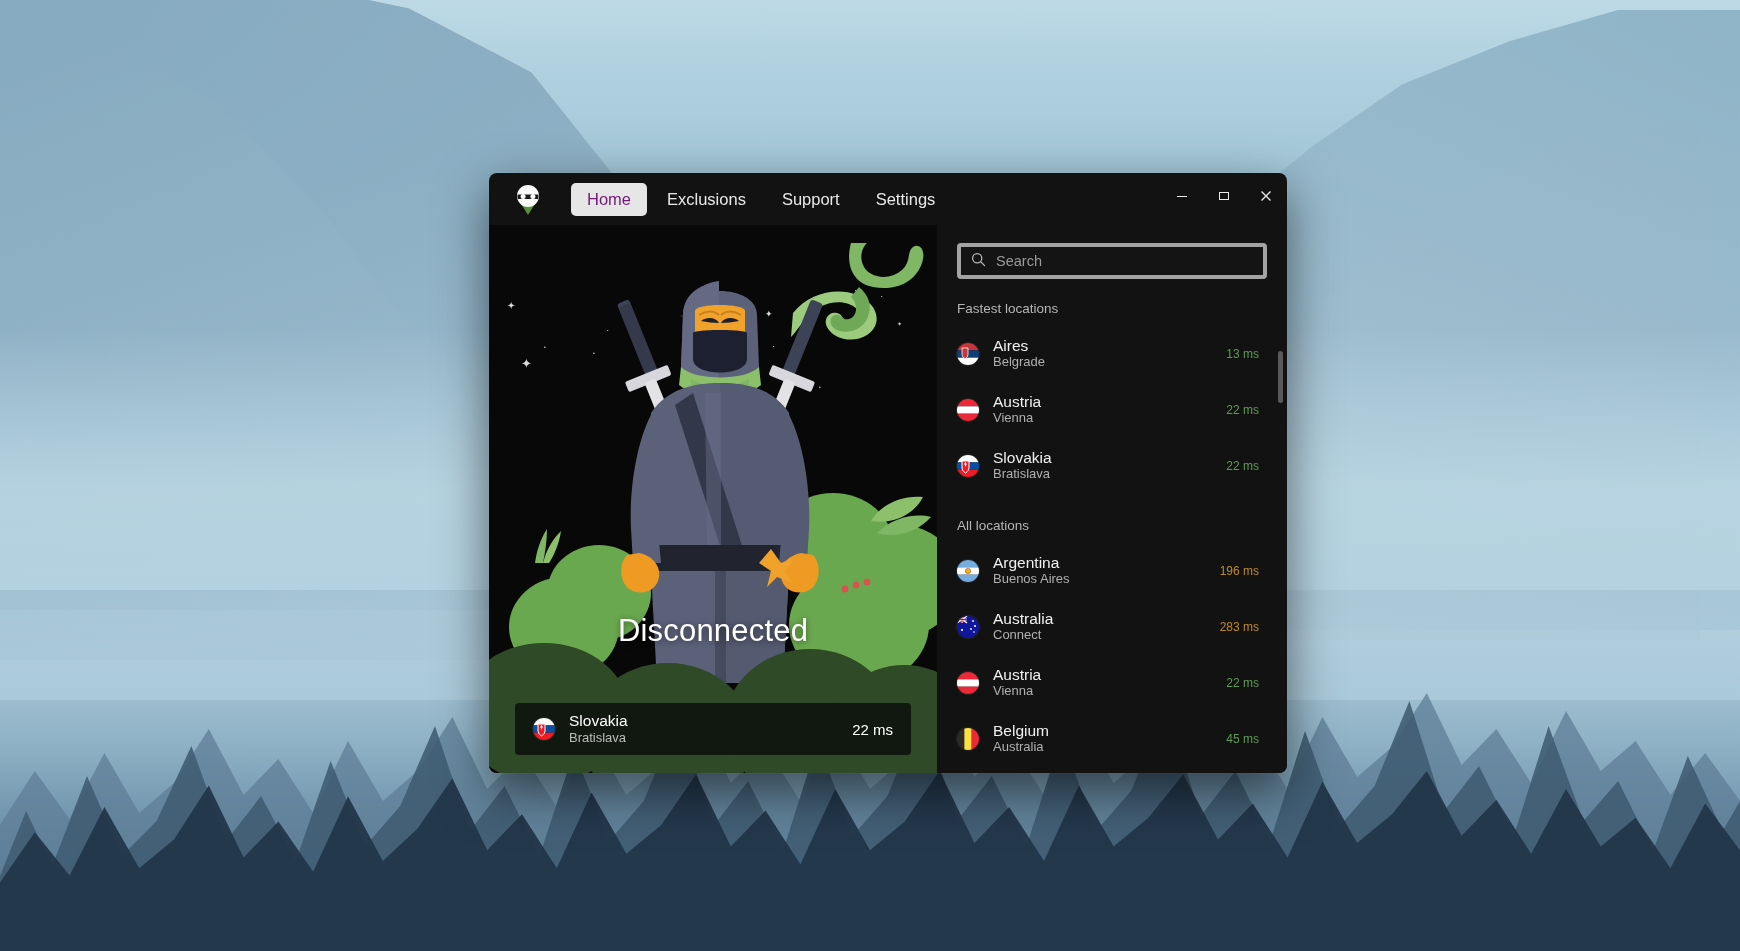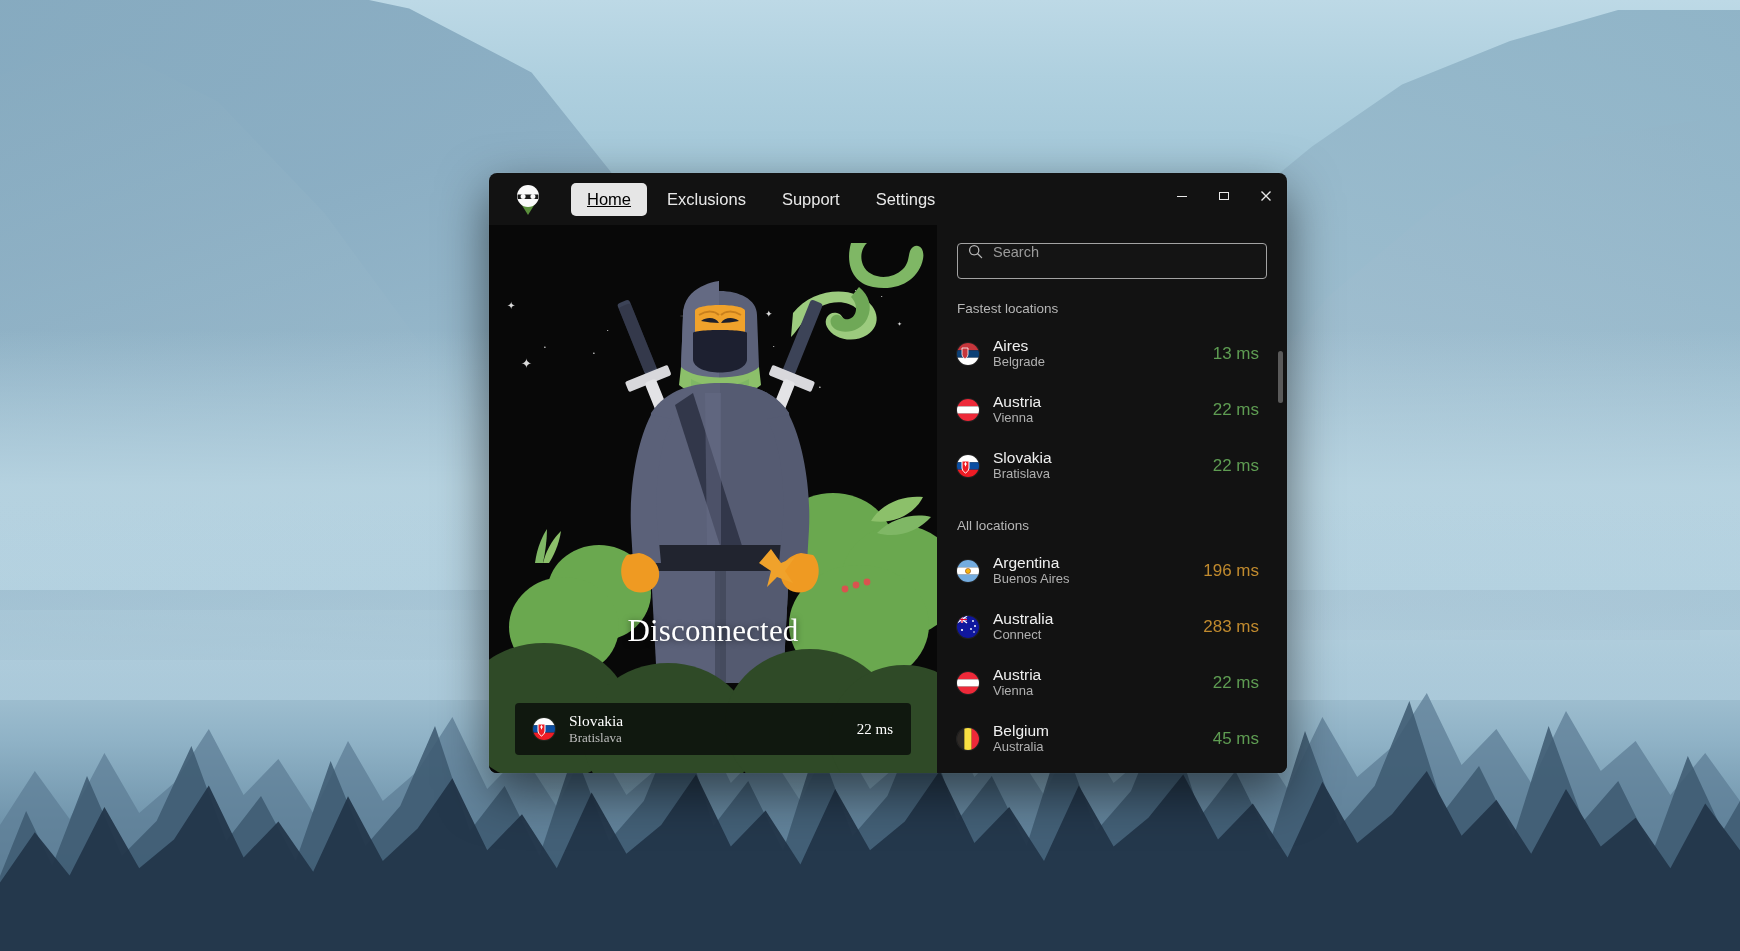--- a/index.html
+++ b/index.html
@@ -144,21 +144,21 @@
   .logo { width: 34px; height: 34px; flex: 0 0 auto; position: relative; }
   .nav { display: flex; align-items: center; gap: 4px; margin-left: 26px; }
   .tab {
     font-size: 16.5px;
     color: #e8e8e8;
     padding: 7px 16px;
     border-radius: 5px;
     cursor: default;
     white-space: nowrap;
   }
-  .tab.active { background: #e6e6e6; color: #000000; text-decoration: underline; }
+  .tab.active { background: #e6e6e6; color: #701a75; }
   .wincontrols {
     margin-left: auto;
     display: flex;
     align-items: stretch;
     height: 100%;
   }
   .wc {
     width: 42px;
     display: flex; align-items: center; justify-content: center;
     color: #e9e9e9;
@@ -218,21 +218,20 @@
   .ninja { position: absolute; left: 106px; top: 38px; width: 250px; height: 420px; }
 
   .hero-overlay {
     position: absolute;
     left: 0; right: 0; bottom: 0; top: 0;
     display: flex; flex-direction: column;
     justify-content: flex-end;
     align-items: center;
     padding: 0 26px 18px 26px;
     z-index: 20;
-    font-family: Liberation Serif, serif;
   }
   .status-text {
     font-size: 31px;
     color: #fff;
     font-weight: 400;
     letter-spacing: .2px;
     margin-bottom: 17px;
     text-shadow: 0 1px 6px rgba(0,0,0,.5);
   }
   .connect-btn {
@@ -266,23 +265,23 @@
   .panel {
     flex: 1;
     background: #121212;
     display: flex; flex-direction: column;
     min-width: 0;
     position: relative;
   }
   .search-wrap { padding: 18px 20px 8px 20px; }
   .search-box {
     height: 36px;
-    border: 1px solid #a3a3a3;
+    border: 4px solid #a3a3a3;
     border-radius: 4px;
-    display: flex; align-items: flex-start;
+    display: flex; align-items: center;
     padding: 0 10px;
     background: #141414;
   }
   .search-box svg { flex: 0 0 auto; }
   .search-input {
     flex: 1;
     background: transparent;
     border: none; outline: none;
     color: #dcdcdc;
     font-size: 14.5px;
@@ -305,21 +304,21 @@
   .row {
     display: flex; align-items: center;
     height: 56px;
     cursor: default;
     padding-right: 14px;
   }
   .row .flag { margin-right: 14px; flex: 0 0 auto; }
   .row .txt { min-width: 0; }
   .row .cname { font-size: 15.5px; color: #f0f0f0; line-height: 1.15; white-space: nowrap; }
   .row .ccity { font-size: 13px; color: #b0b0b0; line-height: 1.3; white-space: nowrap; }
-  .row .cping { margin-left: auto; font-size: 17px; white-space: nowrap; }
+  .row .cping { margin-left: auto; font-size: 12px; white-space: nowrap; }
   .ping-good { color: #5e9c52; }
   .ping-warn { color: #c08a2e; }
 
   .scrollbar {
     position: absolute;
     right: 4px; top: 64px;
     width: 5px; height: 400px;
     background: transparent;
   }
   .scroll-thumb {

